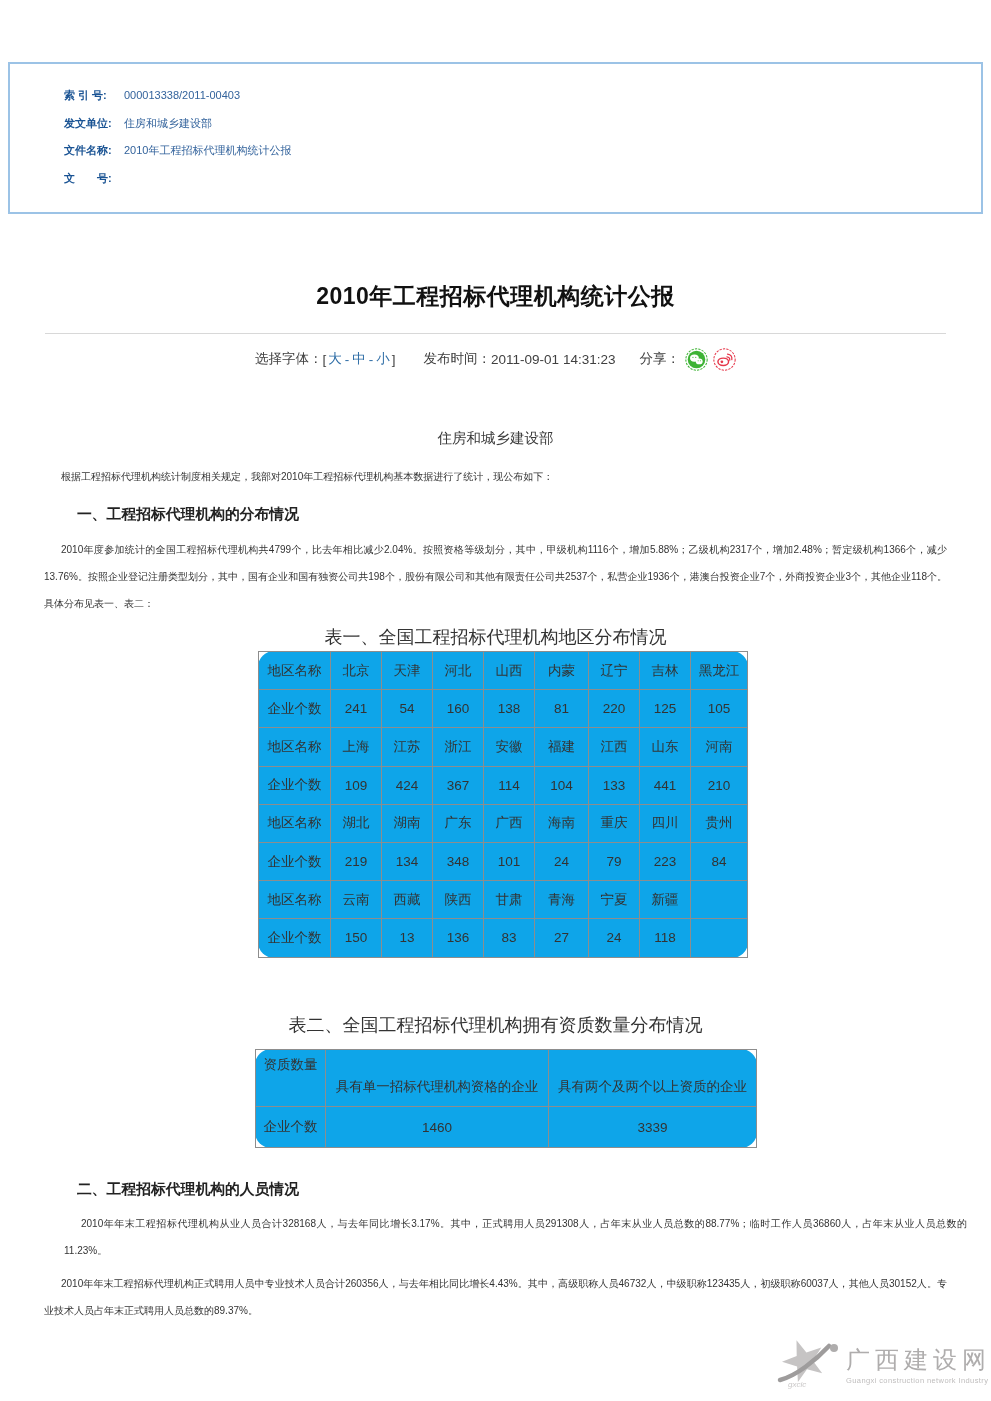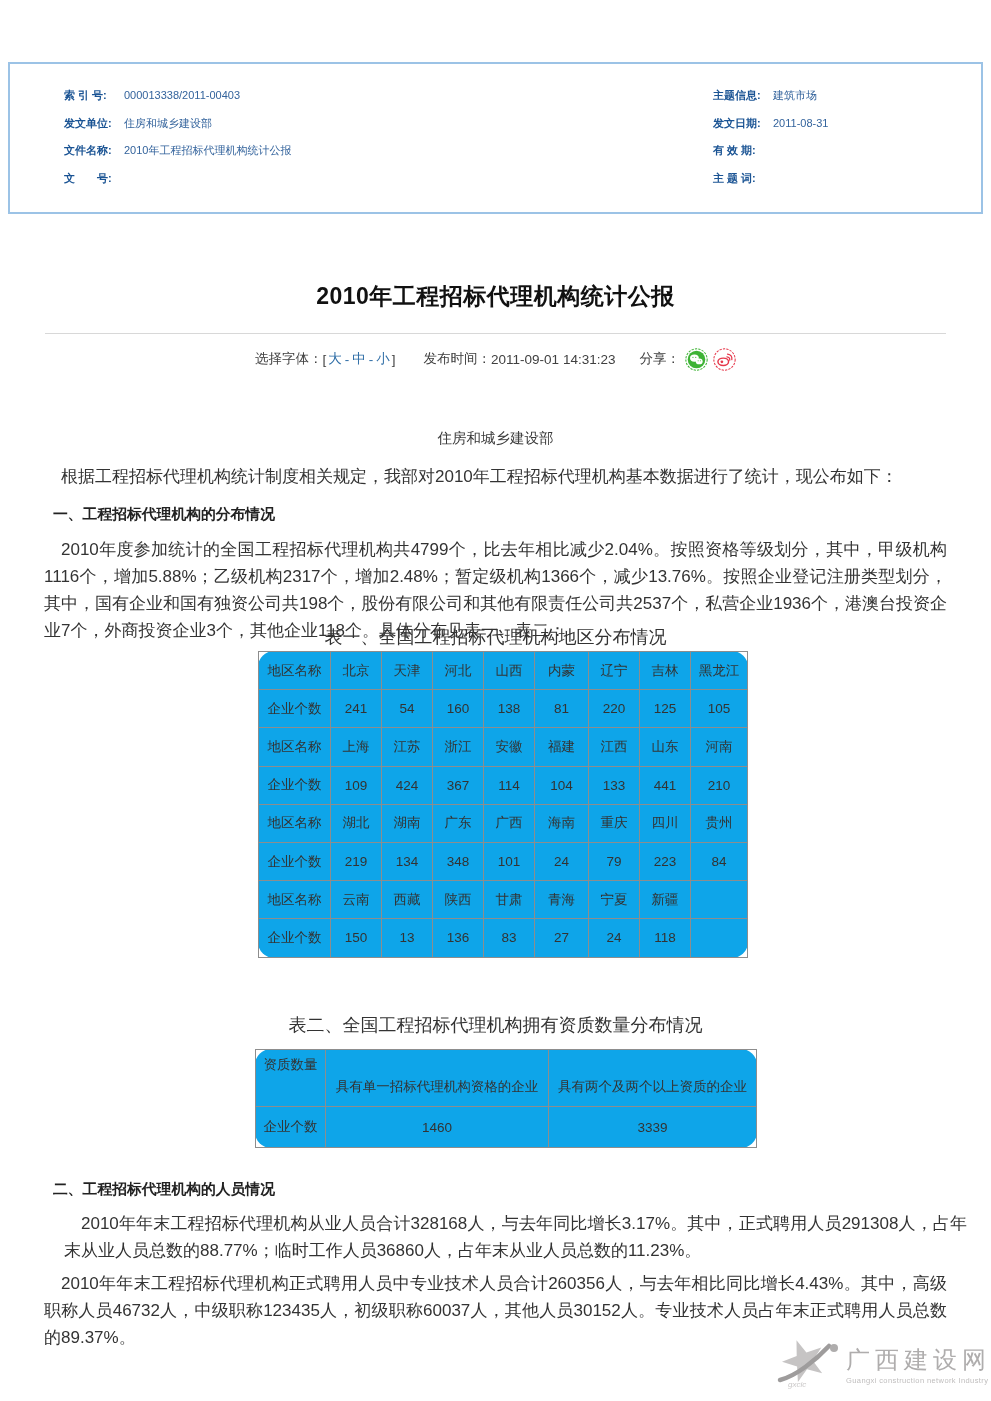--- a/index.html
+++ b/index.html
@@ -27,23 +27,23 @@
            font-size:13.5px;color:#404040;}
   .toolbar .fontlink{color:#2E6DA6;text-decoration:none;cursor:pointer;margin:0 2px;}
   .toolbar .sep{color:#2E6DA6;margin:0 1px;}
   .toolbar .gap1{display:inline-block;width:28px;}
   .toolbar .gap2{display:inline-block;width:24px;}
   .share-icon{display:inline-block;width:23px;height:23px;margin-left:5px;cursor:pointer;vertical-align:middle;}
 
   
   .byline{position:absolute;left:0;top:429px;width:100%;text-align:center;
           font-size:14.5px;color:#3a3a3a;}
-  .para{position:absolute;left:44px;width:903px;margin:0;font-size:17px;
+  .para{position:absolute;left:44px;width:903px;margin:0;font-size:10px;
         line-height:27px;color:#333;text-align:justify;text-indent:17px;}
-  .sec-heading{position:absolute;left:36px;width:903px;margin:0;font-size:14.8px;
+  .sec-heading{position:absolute;left:60px;width:903px;margin:0;font-size:14.8px;
         line-height:27px;color:#222;font-weight:bold;text-indent:17px;}
   #p-intro{top:463px;}
   #sec1{top:501px;}
   #p-dist{top:536px;}
   #p-pers1{top:1210px;margin-left:20px;}
   #p-pers2{top:1270px;}
   #sec2{top:1176px;}
 
   .tcaption{position:absolute;left:0;width:100%;text-align:center;font-size:18px;color:#333;}
   #t1-caption{top:625px;}
@@ -82,38 +82,20 @@
         <div class="meta-row">
           <span class="meta-label">发文单位:</span>
           <span class="meta-value">住房和城乡建设部</span>
         </div>
         <div class="meta-row">
           <span class="meta-label">文件名称:</span>
           <span class="meta-value">2010年工程招标代理机构统计公报</span>
         </div>
         <div class="meta-row">
           <span class="meta-label">文　　号:</span>
-          <span class="meta-value"></span>
-        </div>
-      </div>
-    <div class="meta-col" id="meta-right">
-        <div class="meta-row">
-          <span class="meta-label">主题信息:</span>
-          <span class="meta-value">建筑市场</span>
-        </div>
-        <div class="meta-row">
-          <span class="meta-label">发文日期:</span>
-          <span class="meta-value">2011-08-31</span>
-        </div>
-        <div class="meta-row">
-          <span class="meta-label">有 效 期:</span>
-          <span class="meta-value"></span>
-        </div>
-        <div class="meta-row">
-          <span class="meta-label">主 题 词:</span>
           <span class="meta-value"></span>
         </div>
       </div>
   </div>
 
   <h1 class="title">2010年工程招标代理机构统计公报</h1>
   <div class="divider"></div>
 
   <div class="toolbar">
     <span>选择字体：</span>

